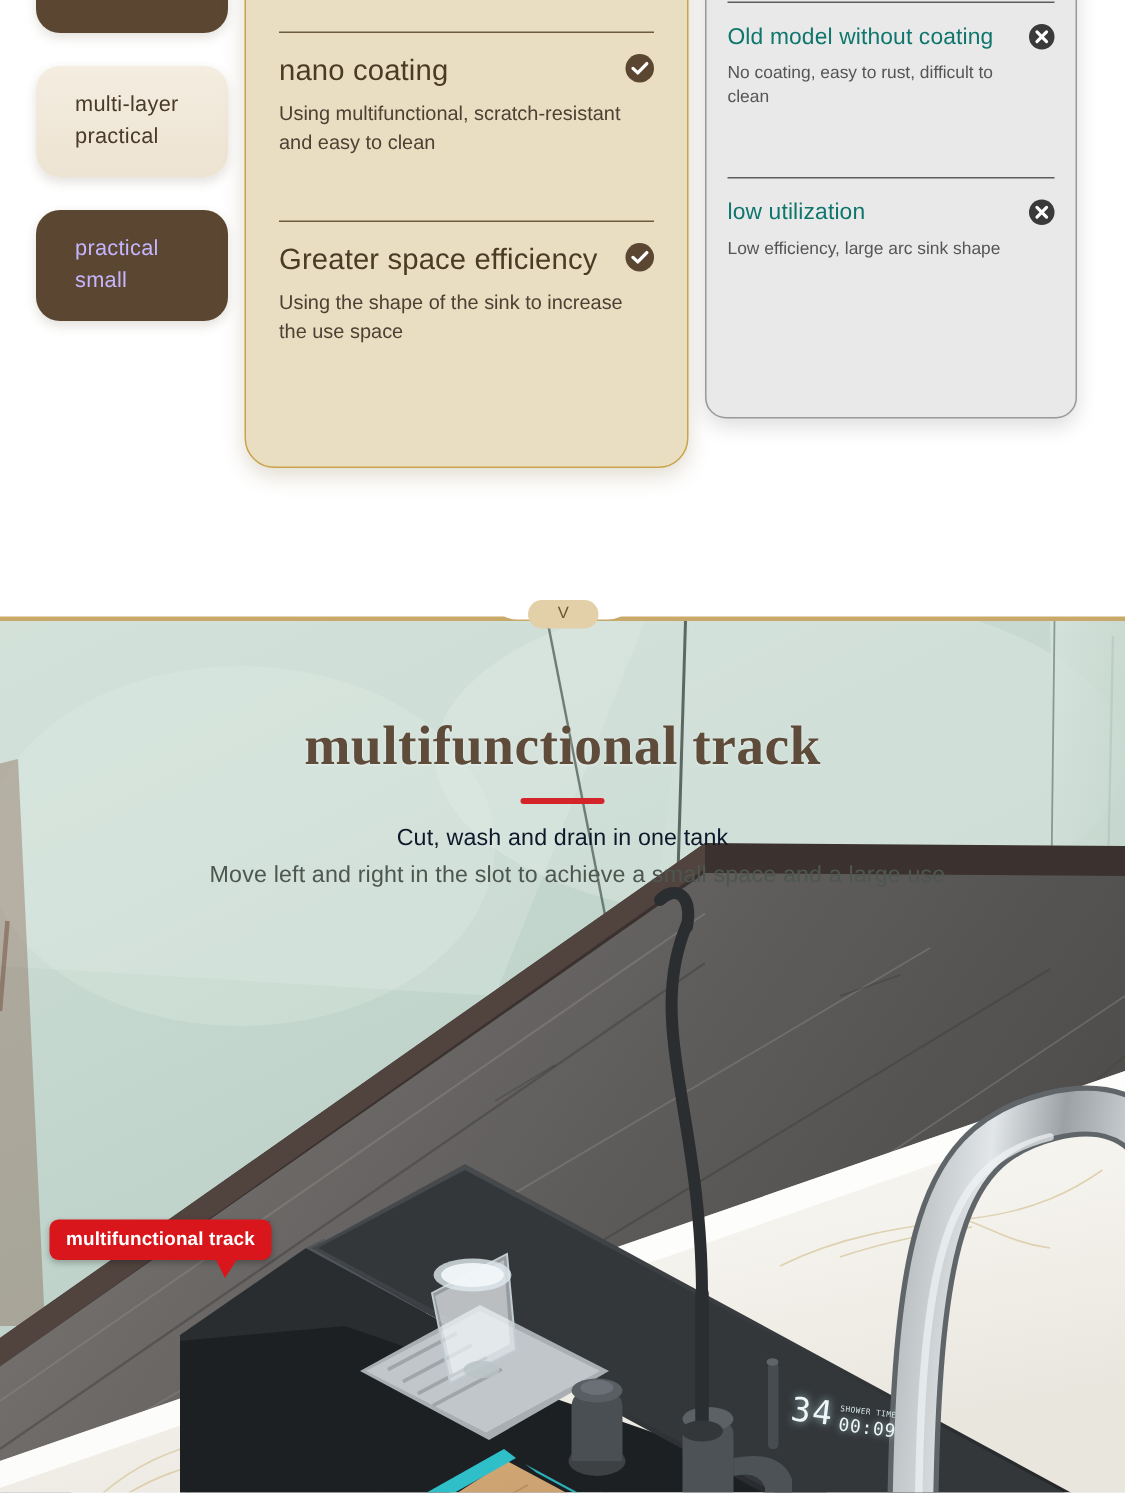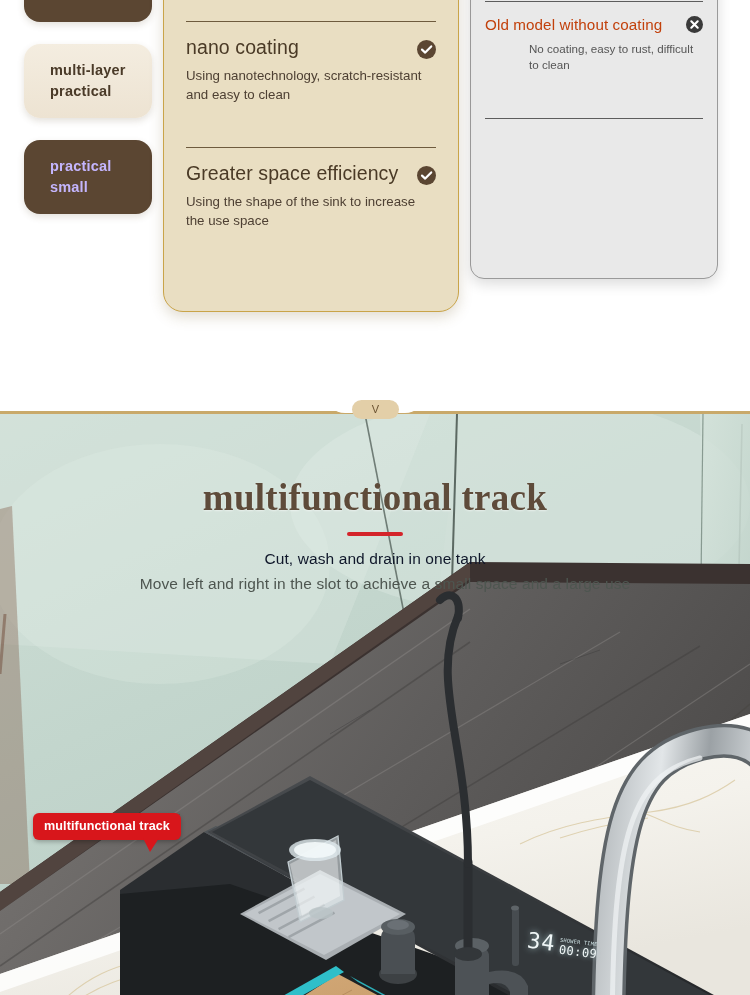--- a/index.html
+++ b/index.html
@@ -18,21 +18,21 @@
     background:#ffffff;overflow:hidden;
   }
 
   
   .tabs{position:absolute;left:24px;top:-22px;width:136px;}
   .tab{
     width:128px;border-radius:16px;
     box-sizing:border-box;
     padding:16px 0 16px 26px;
     margin-bottom:22px;
-    font-weight:bold;font-size:14.5px;line-height:1.45;
+    font-weight:normal;font-size:14.5px;line-height:1.45;
     letter-spacing:.2px;
     box-shadow:0 3px 7px rgba(90,70,40,.16);
   }
   .tab.dark{background:#5B4632;color:#c4b5fd;}
   .tab.light{background:linear-gradient(180deg,#F4EDE0 0%,#EDE3D2 100%);color:#4A3A28;}
   .tab-l2{font-size:14.5px;}
 
   
   .card-new{
     position:absolute;left:163px;top:-140px;width:296px;height:452px;
@@ -42,21 +42,21 @@
     box-shadow:0 5px 14px rgba(120,95,45,.22);
     box-sizing:border-box;
     z-index:4;
   }
   .card-new .inner{position:relative;padding:0 22px;height:100%;}
 
   .hr-gold{height:0;border-top:1.3px solid #6E5B3E;margin:0;}
 
   .row-new{position:relative;}
   .row-new .head{
-    display:flex;align-items:flex-end;justify-content:space-between;
+    display:flex;align-items:flex-start;justify-content:space-between;
     padding-top:14px;
   }
   .row-new .title{
     font-size:19.5px;color:#4A3A26;font-weight:400;letter-spacing:.1px;
     white-space:nowrap;
   }
   .row-new .desc{
     font-size:13.3px;color:#4E4033;line-height:1.42;
     margin-top:8px;max-width:252px;
   }
@@ -78,24 +78,24 @@
     z-index:2;
   }
   .card-old .inner{position:relative;padding:0 14px;height:100%;}
   .hr-gray{height:0;border-top:1.3px solid #5d5d5d;margin:0;}
 
   .row-old .head{
     display:flex;align-items:center;justify-content:space-between;
     padding-top:14px;
   }
   .row-old .title{
-    font-size:15.2px;color:#c2410c;letter-spacing:.1px;white-space:nowrap;
+    font-size:15.2px;color:#0f766e;letter-spacing:.1px;white-space:nowrap;
   }
   .row-old .desc{
-    font-size:11.6px;color:#555555;line-height:1.42;margin-top:8px;max-width:196px;margin-left:44px;
+    font-size:11.6px;color:#555555;line-height:1.42;margin-top:8px;max-width:196px;
   }
   .badge-x{
     width:17px;height:17px;border-radius:50%;
     background:#3A3A3A;flex:0 0 17px;
     display:flex;align-items:center;justify-content:center;
   }
   .badge-x svg{display:block;}
 
   
   .expand-wrap{
@@ -220,39 +220,48 @@
               </svg>
             </span>
           </div>
           <div class="desc">No coating, easy to rust, difficult to clean</div>
         </div>
 
         <div style="height:44px;"></div>
 
         <div class="hr-gray"></div>
         <div class="row-old">
+          <div class="head">
+            <div class="title">low utilization</div>
+            <span class="badge-x">
+              <svg width="17" height="17" viewBox="0 0 17 17">
+                <path d="M5.3 5.3 L11.7 11.7 M11.7 5.3 L5.3 11.7" stroke="#ffffff" stroke-width="2.1" stroke-linecap="round"></path>
+              </svg>
+            </span>
+          </div>
+          <div class="desc">Low efficiency, large arc sink shape</div>
         </div>
       </div>
     </div>
 
     <div class="card-new">
       <div class="inner">
         <div style="height:160px;"></div>
 
         <div class="hr-gold"></div>
         <div class="row-new">
           <div class="head">
             <div class="title">nano coating</div>
             <span class="badge-check">
               <svg width="19" height="19" viewBox="0 0 19 19">
                 <path d="M5 9.6 L8.2 12.6 L14.2 6.4" fill="none" stroke="#ffffff" stroke-width="2.2" stroke-linecap="round" stroke-linejoin="round"></path>
               </svg>
             </span>
           </div>
-          <div class="desc">Using nanotechnology, scratch-resistant and easy to clean</div>
+          <div class="desc">Using multifunctional, scratch-resistant and easy to clean</div>
         </div>
 
         <div style="height:42px;"></div>
 
         <div class="hr-gold"></div>
         <div class="row-new">
           <div class="head">
             <div class="title">Greater space efficiency</div>
             <span class="badge-check">
               <svg width="19" height="19" viewBox="0 0 19 19">

